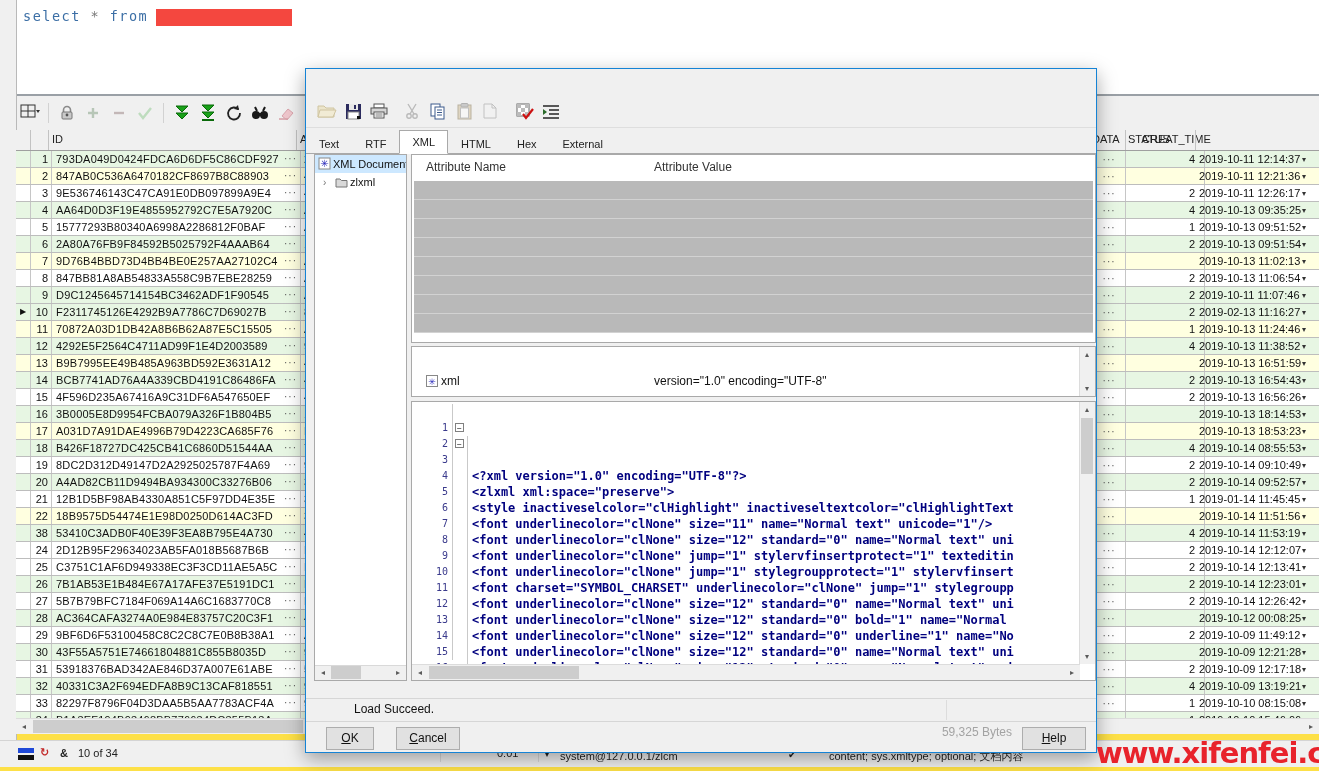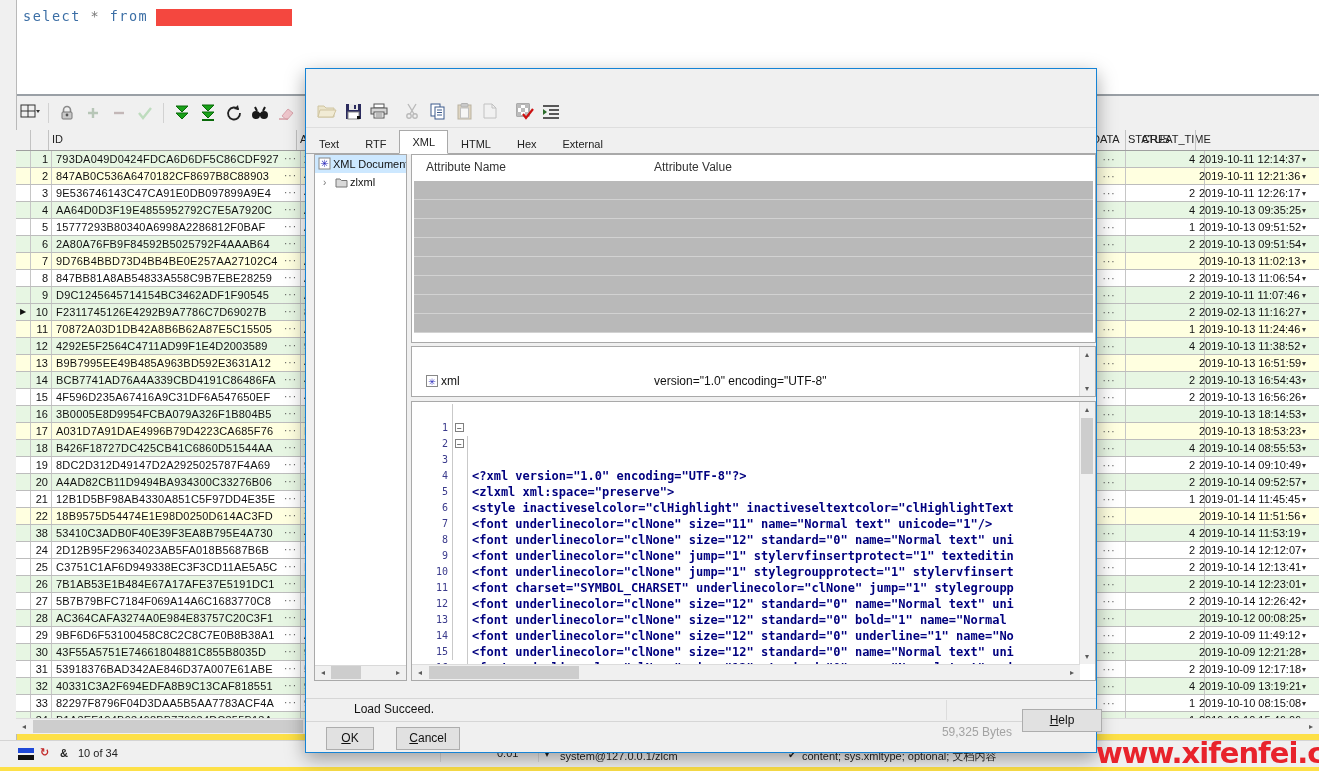--- a/index.html
+++ b/index.html
@@ -526,21 +526,21 @@
     </span>
     <span class="sb redtxt" style="left:40px;top:5px">↻</span>
     <span class="sb" style="left:60px;font-weight:bold">&amp;</span>
     <span class="sb" style="left:78px">10 of 34</span>
     <span class="sbsep" style="left:440px"></span>
     <span class="sb" style="left:497px">0:01</span>
     <span class="sbsep" style="left:538px"></span>
     <span class="sb" style="left:545px;top:9px;font-size:8px;font-family:'DejaVu Sans',sans-serif">▾</span>
     <span class="sb" style="left:560px;top:9px">system@127.0.0.1/zlcm</span>
     <span class="sb" style="left:788px;top:8px;font-size:10px;font-family:'DejaVu Sans',sans-serif">✔</span>
-    <span class="sb" style="left:802px;top:8px">content; sys.xmltype; optional; 文档内容</span>
+    <span class="sb" style="left:829px;top:8px">content; sys.xmltype; optional; 文档内容</span>
   </div>
 
   <div class="abs dialog">
 
     <div class="d-toolbar">
       <span class="tico dis">
         <svg width="20" height="16" viewBox="0 0 20 16">
             <path d="M1 3h6l2 2h8v9H1z" fill="#e8d8a0" stroke="#a89040"></path>
             <path d="M3 7h16l-3 7H1z" fill="#f4e6b4" stroke="#a89040"></path>
           </svg>
@@ -783,17 +783,17 @@
       </div>
     </div>
 
     <div class="d-status">
       <span class="msg">Load Succeed.</span>
       <span class="part"></span>
     </div>
     <div class="btn" style="left:20px;top:658px;width:48px">OK</div>
     <div class="btn" style="left:90px;top:658px;width:64px">Cancel</div>
     <span class="bytes">59,325 Bytes</span>
-    <div class="btn" style="left:716px;top:640px;width:80px">Help</div>
+    <div class="btn" style="left:716px;top:658px;width:64px">Help</div>
   </div>
 
   <div class="abs watermark">www.xifenfei.com</div>
 </div>
 
 </body></html>

